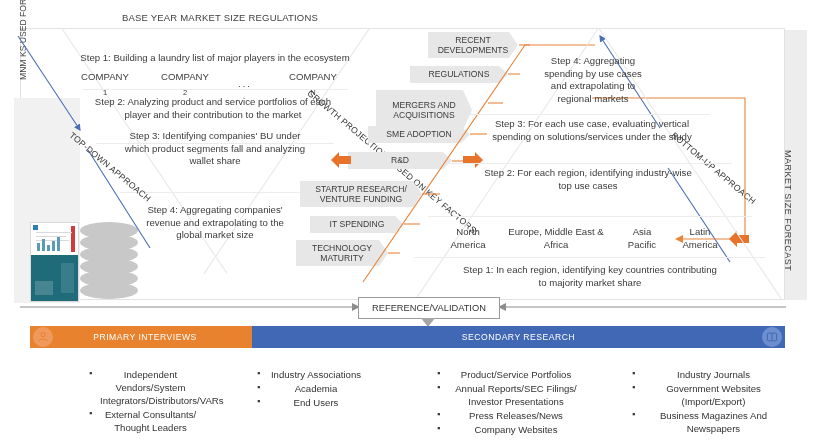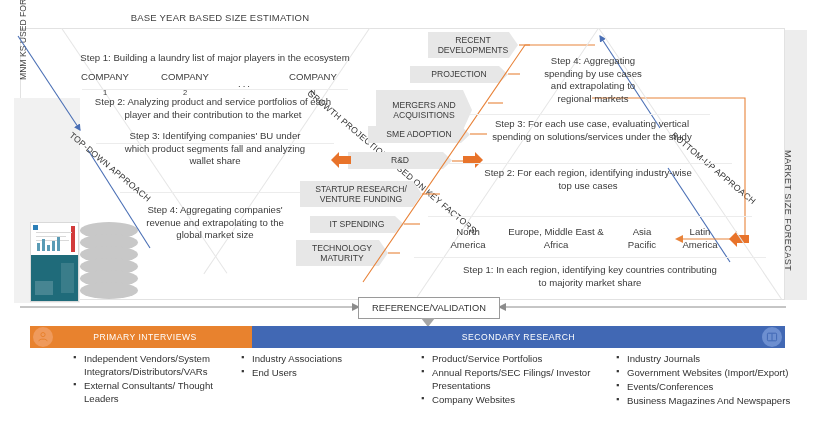--- a/index.html
+++ b/index.html
@@ -88,33 +88,33 @@
   #secondary-bar{left:252px;top:326px;width:533px;height:22px;background:#4168b4;
                  display:flex;align-items:center;justify-content:center;}
   #secondary-bar .lbl{color:#fff;font-size:8.6px;letter-spacing:.5px;}
   .badge{position:absolute;width:20px;height:20px;border-radius:50%;display:flex;align-items:center;
          justify-content:center;font-size:11px;color:#fff;}
   #primary-badge{left:33px;top:327px;background:#ef9a5c;}
   #secondary-badge{left:762px;top:327px;background:#6d8fd0;}
 
   
   .bl{position:absolute;font-size:9.6px;line-height:13px;color:#333;}
-  .bl ul{margin:0;padding-left:12px;list-style:none;}
+  .bl ul{margin:16px;padding-left:12px;list-style:none;text-align:center;}
   .bl li{position:relative;margin-bottom:1px;}
   .bl li:before{content:"\25AA";position:absolute;left:-11px;top:-1px;font-size:9px;color:#333;}
 
   #bl-p1{left:72px;top:352px;width:145px;}
   #bl-p2{left:240px;top:352px;width:140px;}
   #bl-s1{left:420px;top:352px;width:180px;}
   #bl-s2{left:615px;top:352px;width:185px;}
 </style>
 </head>
 <body>
 
-<div class="abs ctr" id="base-year-title">BASE YEAR BASED SIZE ESTIMATION</div>
+<div class="abs ctr" id="base-year-title">BASE YEAR MARKET SIZE REGULATIONS</div>
 
 <div class="abs" id="left-frame"></div>
 <div class="abs" id="right-frame"></div>
 
 <div class="tri-wrap" id="left-tri">
   <div class="edgeA"></div>
   <div class="edgeB"></div>
 </div>
 <div class="hrule abs" style="left:82px;top:89px;width:266px;"></div>
 <div class="hrule abs" style="left:96px;top:143px;width:238px;"></div>
@@ -181,21 +181,21 @@
 <div class="company" style="left:278px;top:71px;width:70px;">
   <span>COMPANY</span><br>
   <sub>N</sub>
 </div>
 
 <div class="rowtext" style="left:88px;top:96px;width:250px;">Step 2: Analyzing product and service portfolios of each player and their contribution to the market</div>
 <div class="rowtext" style="left:116px;top:130px;width:198px;">Step 3: Identifying companies' BU under which product segments fall and analyzing wallet share</div>
 <div class="rowtext" style="left:140px;top:204px;width:150px;">Step 4: Aggregating companies' revenue and extrapolating to the global market size</div>
 
 <div class="tag abs" style="left:428px;top:32px;width:90px;height:26px;">RECENT DEVELOPMENTS</div>
-<div class="tag abs" style="left:410px;top:66px;width:98px;height:17px;">PROJECTION</div>
+<div class="tag abs" style="left:410px;top:66px;width:98px;height:17px;">REGULATIONS</div>
 <div class="tag abs" style="left:376px;top:90px;width:96px;height:40px;">MERGERS AND ACQUISITIONS</div>
 <div class="tag abs" style="left:368px;top:126px;width:102px;height:17px;">SME ADOPTION</div>
 <div class="tag abs" style="left:348px;top:152px;width:104px;height:17px;">R&amp;D</div>
 <div class="tag abs" style="left:300px;top:181px;width:122px;height:26px;">STARTUP RESEARCH/ VENTURE FUNDING</div>
 <div class="tag abs" style="left:310px;top:216px;width:94px;height:17px;">IT SPENDING</div>
 <div class="tag abs" style="left:296px;top:240px;width:92px;height:26px;">TECHNOLOGY MATURITY</div>
 
 <svg class="abs" style="left:0;top:0;width:815px;height:447px;pointer-events:none;">
   <polyline points="363,282 525,45 595,45" fill="none" stroke="#e8833a" stroke-width="1.1"></polyline>
   <line x1="519" y1="45" x2="530" y2="45" stroke="#e8833a" stroke-width="1.1"></line>
@@ -275,30 +275,31 @@
 
 <div class="bl" id="bl-p1">
   <ul>
     <li>Independent Vendors/System Integrators/Distributors/VARs</li>
     <li>External Consultants/ Thought Leaders</li>
   </ul>
 </div>
 <div class="bl" id="bl-p2">
   <ul>
     <li>Industry Associations</li>
+    <li>Academia</li>
     <li>End Users</li>
   </ul>
 </div>
 <div class="bl" id="bl-s1">
   <ul>
     <li>Product/Service Portfolios</li>
     <li>Annual Reports/SEC Filings/ Investor Presentations</li>
+    <li>Press Releases/News</li>
     <li>Company Websites</li>
   </ul>
 </div>
 <div class="bl" id="bl-s2">
   <ul>
     <li>Industry Journals</li>
     <li>Government Websites (Import/Export)</li>
-    <li>Events/Conferences</li>
     <li>Business Magazines And Newspapers</li>
   </ul>
 </div>
 
 </body></html>

